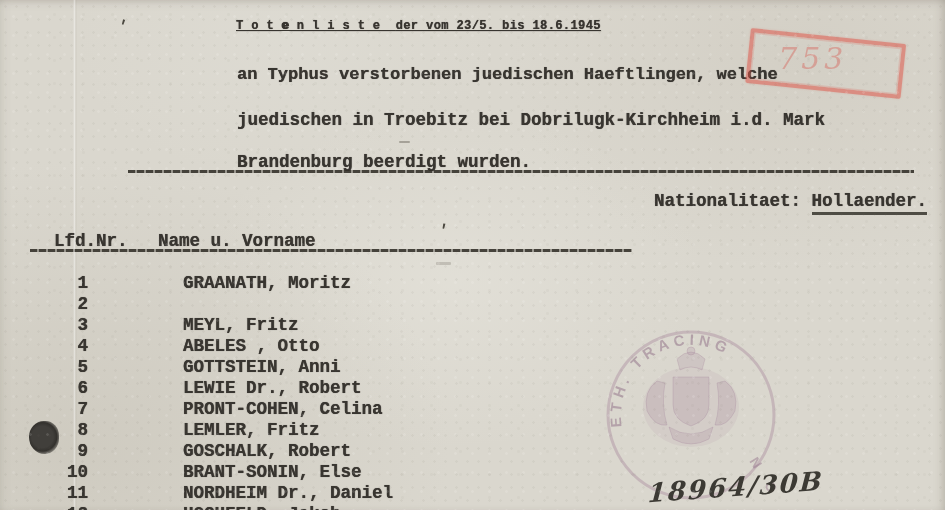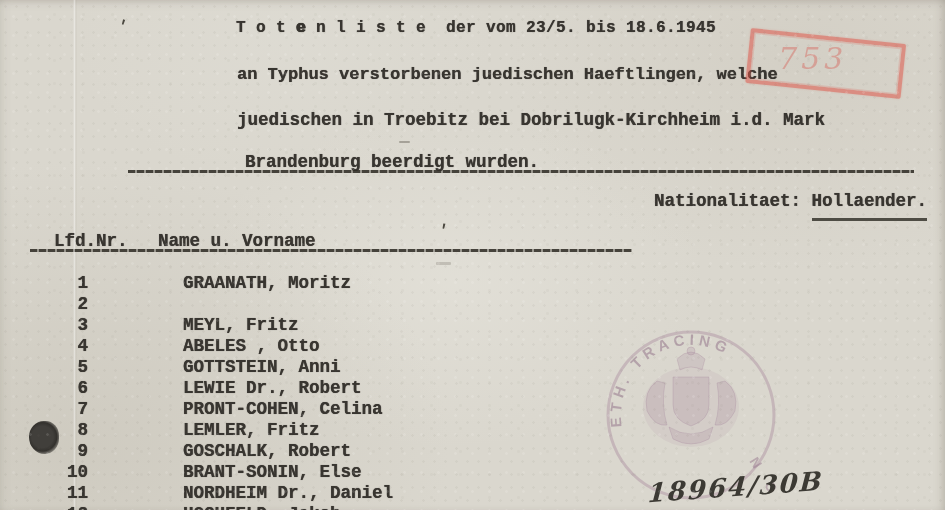--- a/index.html
+++ b/index.html
@@ -22,31 +22,31 @@
       radial-gradient(rgba(120,115,100,0.13) 1px, transparent 1.4px),
       radial-gradient(rgba(255,255,255,0.22) 1px, transparent 1.5px),
       radial-gradient(rgba(110,105,92,0.08) 1.5px, transparent 2px);
     background-size: 11px 13px, 17px 19px, 29px 23px;
     background-position: 0 0, 5px 7px, 11px 3px;
   }
   .crease{position:absolute;left:73px;top:0;width:4px;height:100%;pointer-events:none;
     background:linear-gradient(90deg, transparent, rgba(255,255,255,0.4) 40%, rgba(150,145,130,0.15) 75%, transparent);}
   .typed{position:absolute;color:#383530;font-weight:700;white-space:pre;
     text-shadow:0 0 .7px rgba(56,53,48,.85), .4px .4px .5px rgba(56,53,48,.35);}
-  .t1{left:236px;top:19px;font-size:16px;letter-spacing:.4px;}
+  .t1{left:236px;top:19px;font-size:12px;letter-spacing:.4px;text-decoration:underline;}
   .t2{left:237px;top:65px;font-size:17px;}
   .t3{left:237px;top:110px;font-size:17.5px;}
-  .t4{left:237px;top:152px;font-size:17.5px;margin-left:8px;}
+  .t4{left:237px;top:152px;font-size:17.5px;}
   .overstruck{font-weight:700;text-shadow:.9px 0 0 currentColor,-.6px 0 0 currentColor,0 0 1px rgba(56,53,48,.9);}
   .rule{position:absolute;height:3px;
     background:repeating-linear-gradient(90deg, rgba(48,45,38,.88) 0 7px, rgba(48,45,38,.38) 7px 9px);}
   .rule-main{left:128px;top:170px;width:786px;}
   .rule-header{left:30px;top:249px;width:602px;}
   .nat{left:654px;top:191px;font-size:17.5px;}
-  .nat .u{border-bottom:3px solid rgba(48,45,38,.82);padding-bottom:7px;}
+  .nat .u{border-bottom:3px solid rgba(48,45,38,.82);padding-bottom:1px;}
   .hdr-nr{left:54px;top:231px;font-size:17.5px;}
   .hdr-name{left:158px;top:231px;font-size:17.5px;}
   .list{position:absolute;left:46px;top:273px;width:600px;}
   .row{display:flex;height:21px;line-height:21px;font-size:17.5px;color:#383530;font-weight:700;
     text-shadow:0 0 .7px rgba(56,53,48,.85), .4px .4px .5px rgba(56,53,48,.35);}
   .row .nr{display:inline-block;width:42px;text-align:right;}
   .row .nm{margin-left:95px;white-space:pre;}
   .speck{position:absolute;color:#4a473f;font-size:16px;font-weight:700;}
   .dash{position:absolute;background:rgba(100,95,84,.45);border-radius:1px;}
   .ink-blot{position:absolute;left:29px;top:421px;width:30px;height:33px;

